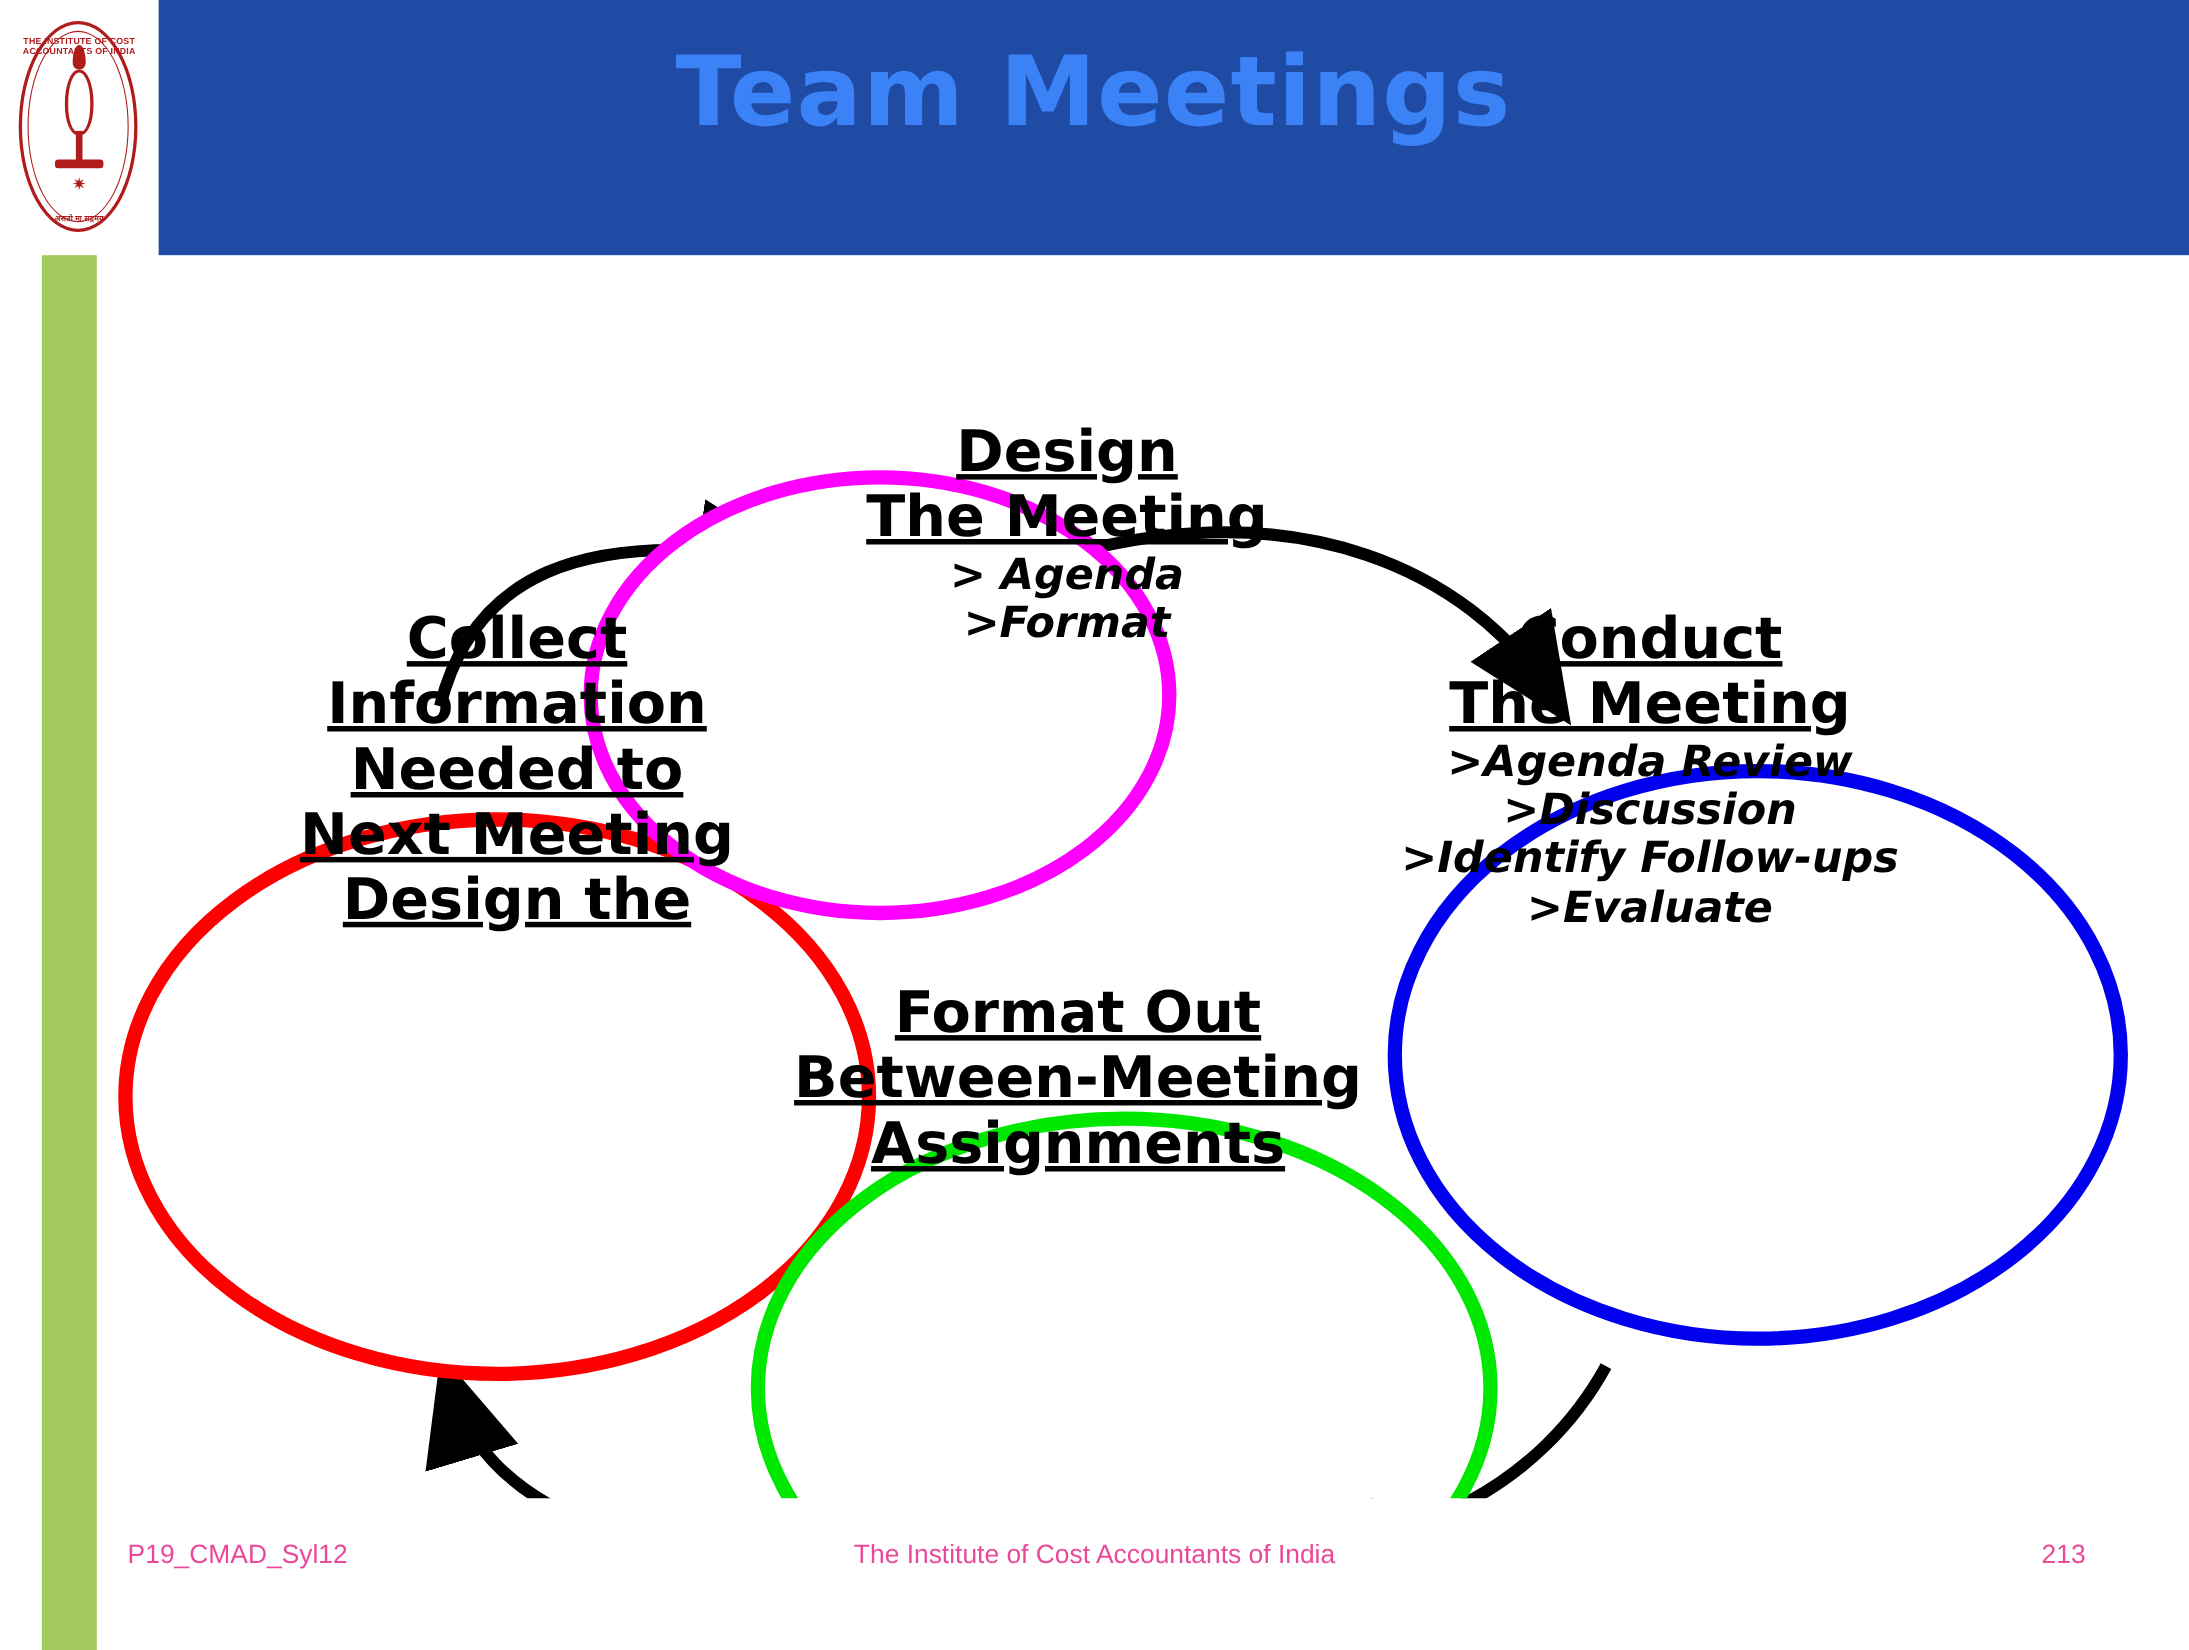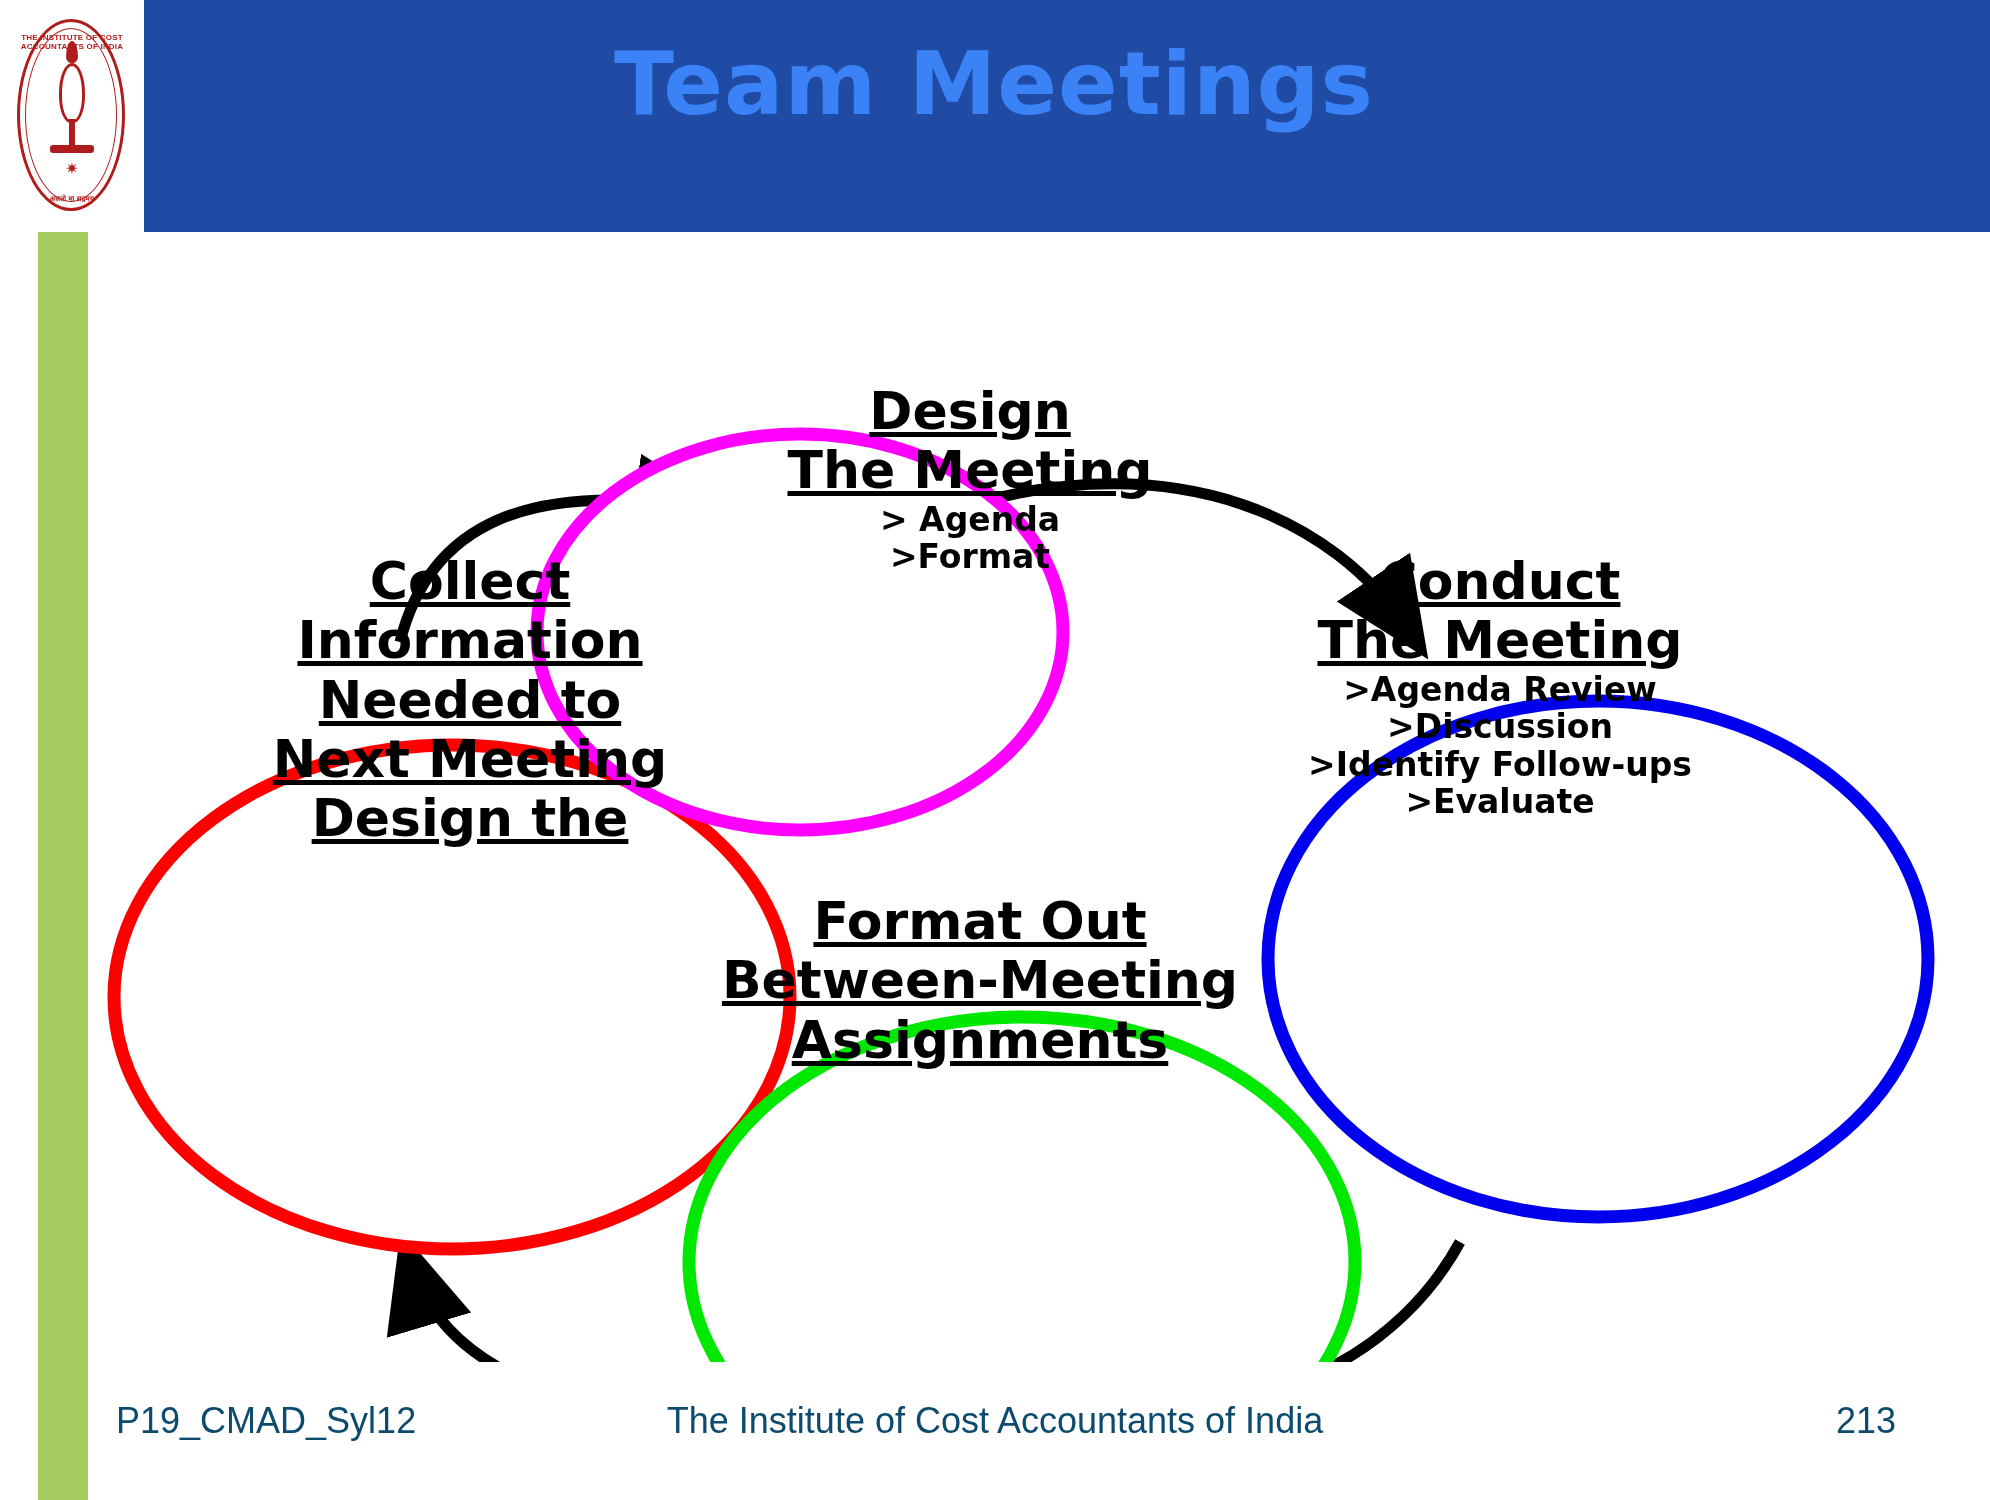--- a/index.html
+++ b/index.html
@@ -165,37 +165,37 @@
   .bubble-text {
     position: absolute;
     text-align: center;
     color: #000000;
     font-family: "DejaVu Sans", sans-serif;
     font-weight: bold;
     line-height: 1.14;
     pointer-events: none;
   }
   .bubble-title { font-size: 52px; text-decoration: underline; }
-  .bubble-sub { font-size: 33px; }
+  .bubble-sub { font-size: 39px; font-style: italic; }
 
   #txt-design  { left: 660px; top: 150px; width: 620px; }
   #txt-collect { left: 160px; top: 320px; width: 620px; }
   #txt-conduct { left: 1180px; top: 320px; width: 640px; }
   #txt-carry   { left: 660px; top: 660px; width: 640px; }
 
   
   .footer {
     position: absolute;
     left: 0;
     top: 1400px;
     width: 1990px;
     height: 60px;
-    color: #0c4a6e;
+    color: #ec4899;
     font-family: "Liberation Sans", sans-serif;
-    font-size: 36px;
+    font-size: 24px;
   }
   .footer-left {
     position: absolute;
     left: 116px;
     top: 0;
   }
   .footer-center {
     position: absolute;
     left: 0;
     top: 0;

